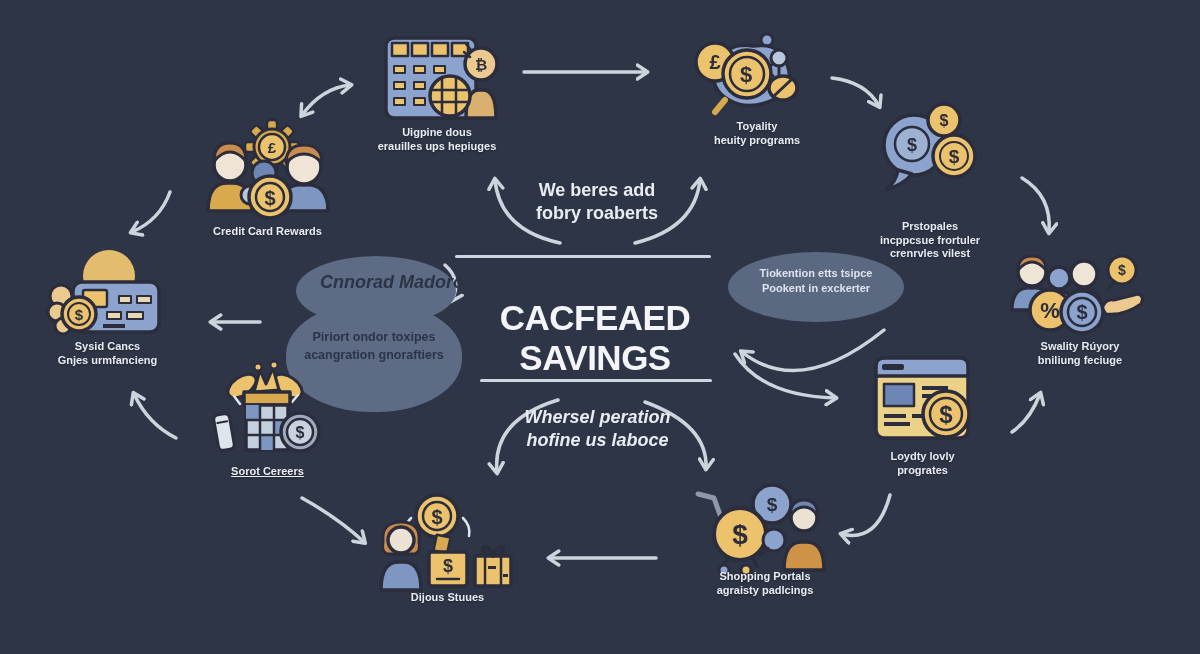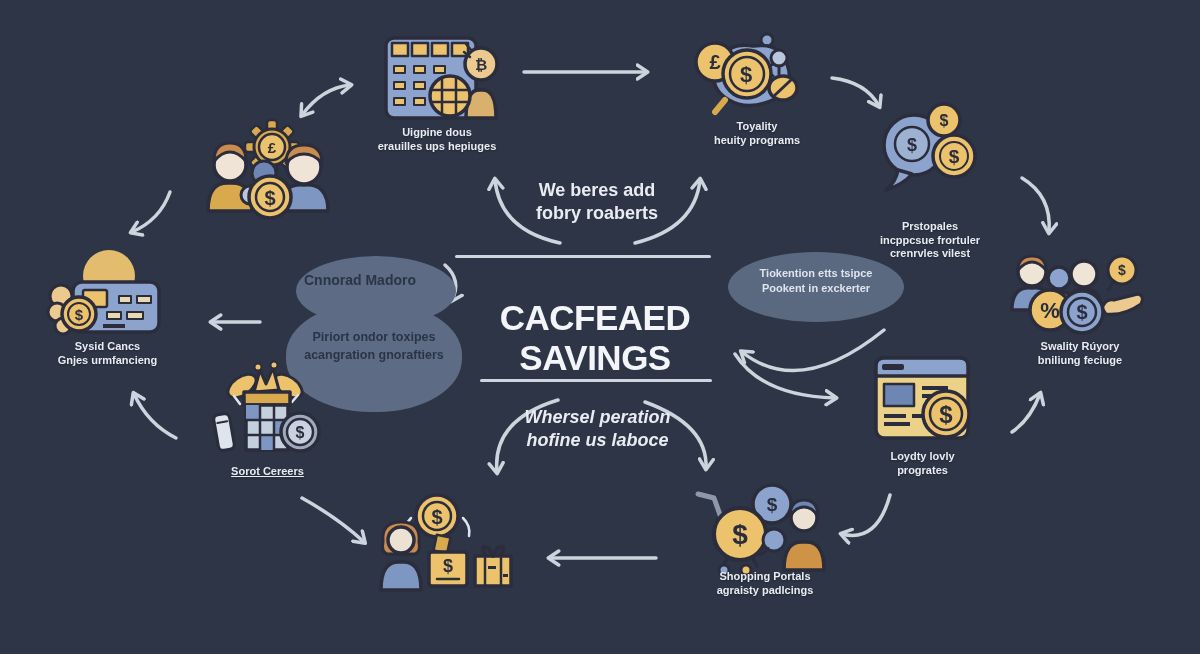--- a/index.html
+++ b/index.html
@@ -70,21 +70,21 @@
       <path d="M445,265 Q462,280 452,300" marker-end="url(#ah)"></path>
     </g>
   </svg>
 
   <div class="title">CACFEAED SAVINGS</div>
   <div class="hline" style="left:455px;top:255px;width:256px;"></div>
   <div class="hline" style="left:480px;top:379px;width:232px;"></div>
 
   <div class="blob" style="left:296px;top:256px;width:160px;height:70px;border-radius:50%;"></div>
   <div class="blob" style="left:286px;top:302px;width:176px;height:110px;border-radius:48%;"></div>
-  <div class="blob-text" style="left:280px;top:272px;width:160px;font-size:14px;">Cnnorad Madoro</div>
+  <div class="blob-text" style="left:312px;top:272px;width:160px;font-size:18px;font-style:italic;">Cnnorad Madoro</div>
   <div class="blob-text" style="left:288px;top:328px;width:172px;font-size:12.5px;line-height:1.45;">
     <div>Piriort ondor toxipes</div>
     <div>acangration gnoraftiers</div>
   </div>
 
   <div class="ellipse"></div>
   <div class="ellipse-text">
     <div>Tiokention etts tsipce</div>
     <div>Pookent in exckerter</div>
   </div>
@@ -252,20 +252,23 @@
         </g>
       <rect x="54" y="60" width="38" height="34" rx="3" fill="#ecc36c" stroke="#2b2d3c" stroke-width="3.5"></rect>
       <text x="73" y="80" font-size="18" fill="#2b2d3c" text-anchor="middle">$</text>
       <path d="M62,87 H84" stroke="#2b2d3c" stroke-width="2.5"></path>
       <rect x="100" y="64" width="36" height="30" fill="#ecc36c" stroke="#2b2d3c" stroke-width="3.5"></rect>
       <path d="M110,64 V94 M126,64 V94" stroke="#2b2d3c" stroke-width="2.5"></path>
       <rect x="113" y="74" width="8" height="3" fill="#2b2d3c"></rect>
       <rect x="128" y="82" width="5" height="3" fill="#2b2d3c"></rect>
       <path d="M118,64 C112,50 104,54 110,62 M118,64 C124,50 132,54 126,62" fill="none" stroke="#2b2d3c" stroke-width="4"></path>
     </svg>
+  </div>
+  <div class="node-label" style="left:340px;top:591px;width:215px;">
+    <div>Dijous Stuues</div>
   </div>
 
   <div class="icon" style="left:200px;top:360px;">
     <svg width="130" height="110" viewBox="0 0 130 110" stroke-linejoin="round" stroke-linecap="round">
       <ellipse cx="42" cy="26" rx="16" ry="9" fill="#ecc36c" stroke="#2b2d3c" stroke-width="3" transform="rotate(-35 42 26)"></ellipse>
       <ellipse cx="88" cy="26" rx="16" ry="9" fill="#ecc36c" stroke="#2b2d3c" stroke-width="3" transform="rotate(35 88 26)"></ellipse>
       <path d="M54,32 L60,10 L66,24 L73,8 L79,30 Z" fill="#ecc36c" stroke="#2b2d3c" stroke-width="3"></path>
       <circle cx="58" cy="7" r="3.5" fill="#ecc36c" stroke="#2b2d3c" stroke-width="2"></circle>
       <circle cx="74" cy="5" r="3.5" fill="#ecc36c" stroke="#2b2d3c" stroke-width="2"></circle>
       <path d="M40,44 L34,36 M92,42 L98,35" stroke="#dfe5ec" stroke-width="2.5" fill="none"></path>
@@ -335,14 +338,17 @@
       <path d="M82,96 Q82,68 106,70 Q130,68 130,96 Z" fill="#7e97c2" stroke="#2b2d3c" stroke-width="3.5"></path>
       <circle cx="106" cy="52" r="17" fill="#efe4d5" stroke="#2b2d3c" stroke-width="3.5"></circle>
       <path d="M88,48 Q88,30 106,30 Q124,30 124,48 Q116,39 106,39 Q96,39 88,48 Z" fill="#c98c4e" stroke="#2b2d3c" stroke-width="3"></path>
       <circle cx="52" cy="80" r="9" fill="#b9c6de" stroke="#2b2d3c" stroke-width="3"></circle>
       <path d="M58,87 L64,94" stroke="#2b2d3c" stroke-width="3.5"></path>
       <circle cx="72" cy="82" r="21" fill="#ecc36c" stroke="#2b2d3c" stroke-width="3.5"></circle>
       <circle cx="72" cy="82" r="14" fill="none" stroke="#2b2d3c" stroke-width="2.5"></circle>
       <text x="72" y="90" font-size="20" fill="#2b2d3c" text-anchor="middle">$</text>
     </svg>
   </div>
+  <div class="node-label" style="left:150px;top:225px;width:235px;">
+    <div>Credit Card Rewards</div>
+  </div>
 
 </div>
 
 </body></html>

